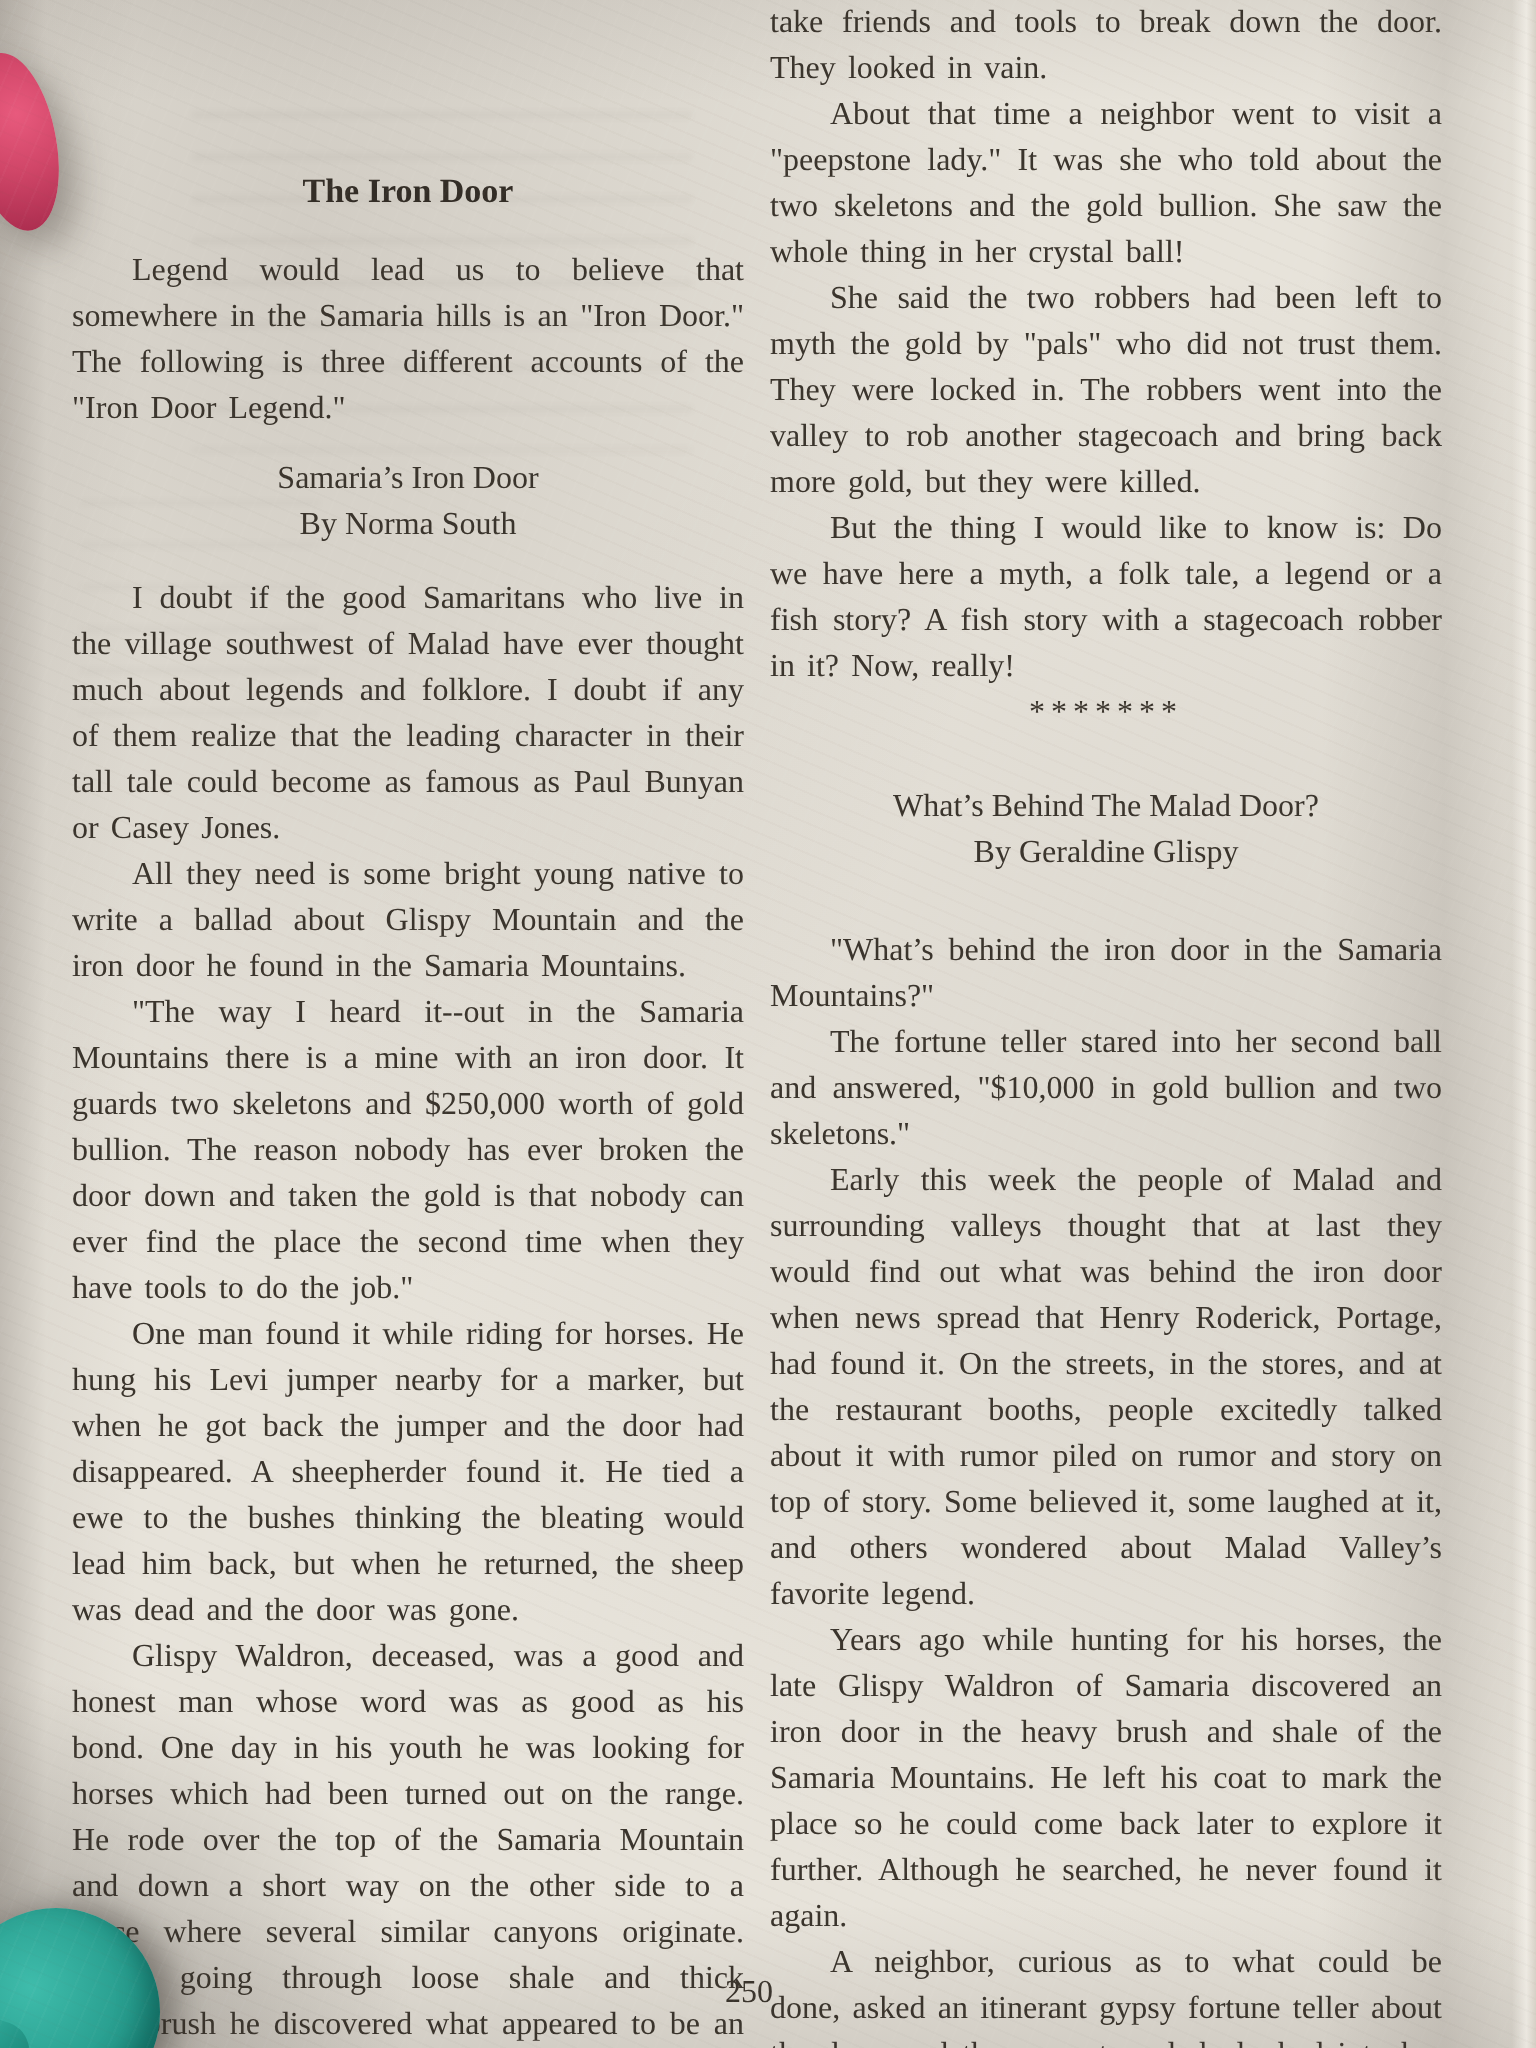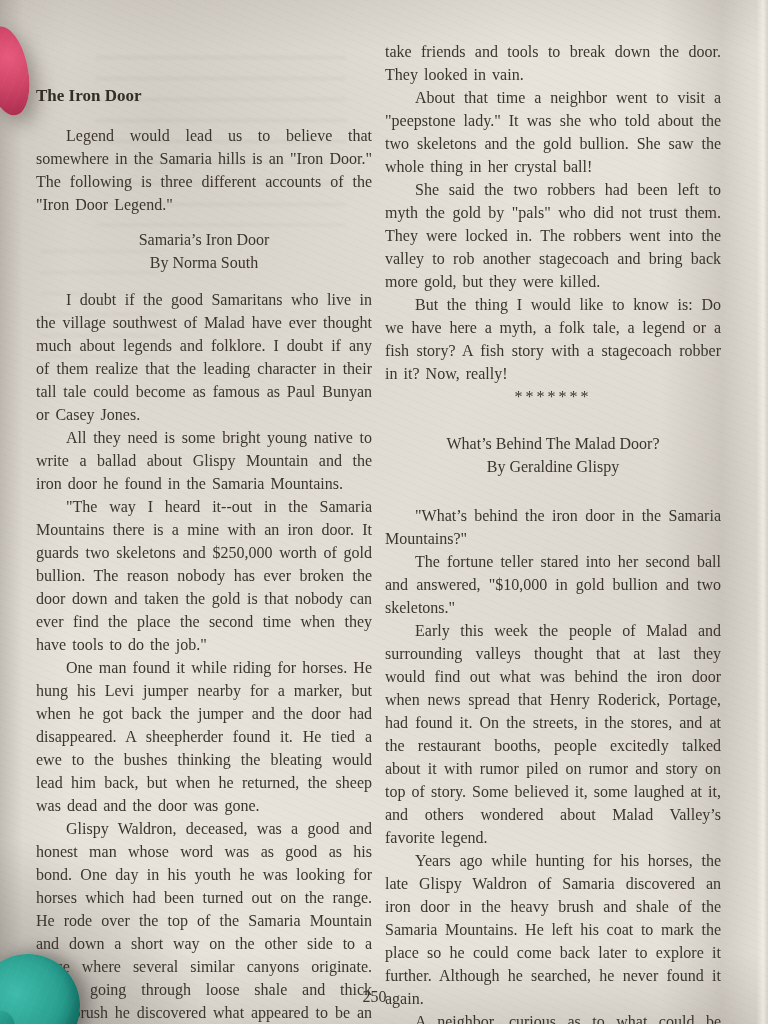--- a/index.html
+++ b/index.html
@@ -29,26 +29,26 @@
   .ghost.g1{left:96px;top:56px;width:250px;height:170px;}
   .ghost.g2{left:40px;top:250px;width:120px;height:120px;opacity:0.04;}
   .content{
     position:absolute;inset:0;
     display:flex;gap:13px;
     padding:0 47px 0 36px;box-sizing:border-box;
     color:#3a342c;
   }
   .col{flex:1;min-width:0;font-size:16px;line-height:23px;}
   .col-left{padding-top:84px;}
-  .col-right{padding-top:40px;}
+  .col-right{}
   p{margin:0;text-align:justify;word-spacing:0.13em;}
   p.indent{text-indent:30px;}
   p.cont{text-align-last:justify;}
   .title{
-    font-weight:bold;font-size:17px;
+    text-align:center;font-weight:bold;font-size:17px;
     margin:0 0 17px 0;color:#332d26;word-spacing:normal;text-indent:0;
   }
   .subhead{text-align:center;margin:12px 0 14px 0;word-spacing:normal;text-indent:0;}
   .subhead-r{text-align:center;margin:24px 0 26px 0;word-spacing:normal;text-indent:0;}
   .subhead div,.subhead-r div{text-align:center;}
   .sep{text-align:center;letter-spacing:3px;word-spacing:normal;text-indent:0;margin:0;}
   .page-number{
     position:absolute;left:28px;right:47px;bottom:18px;
     text-align:center;font-size:16px;color:#3a342c;
   }

